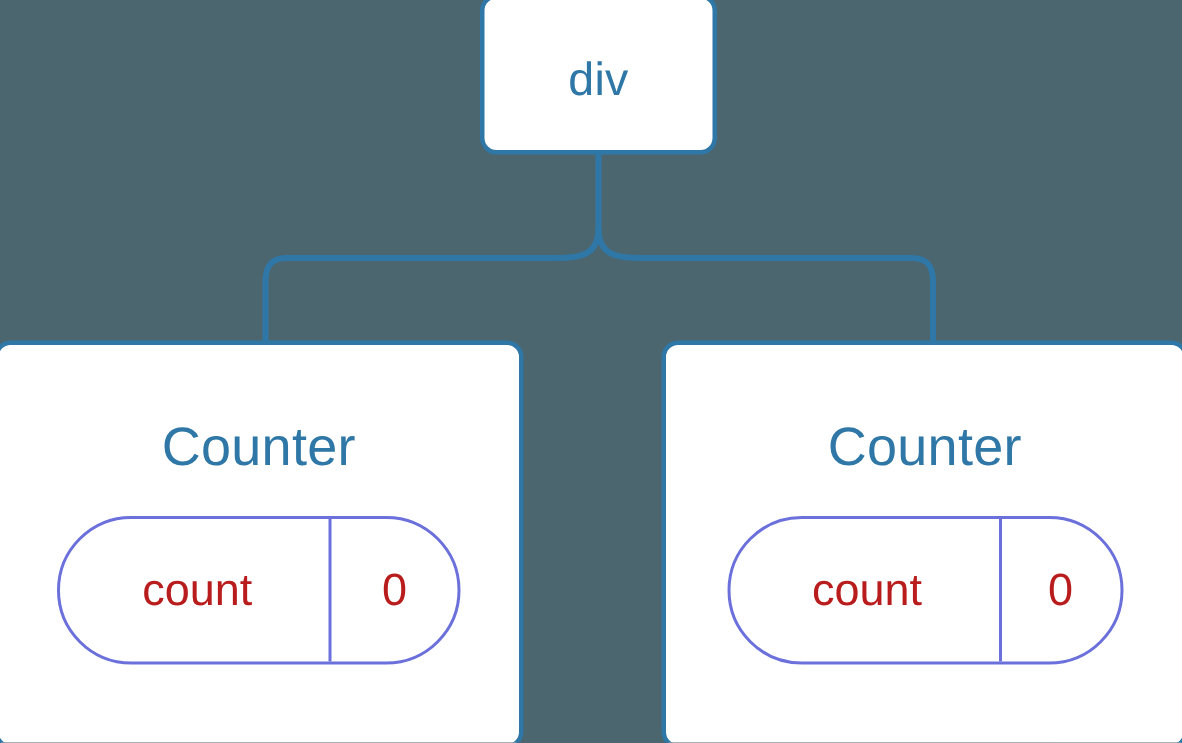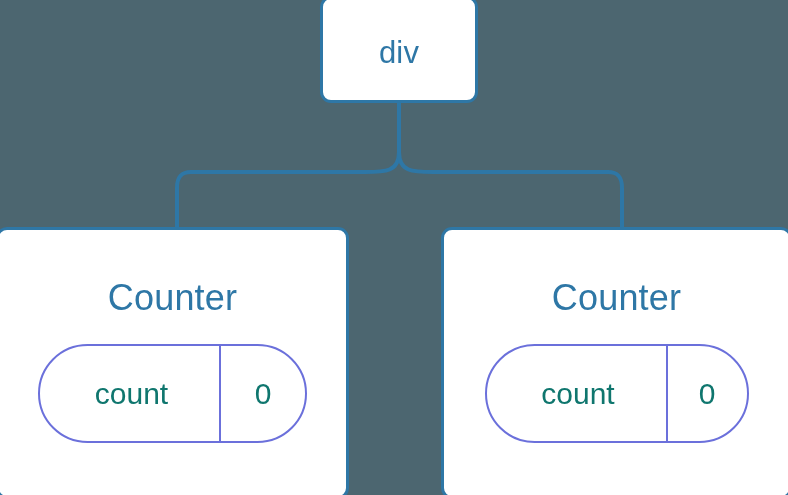--- a/index.html
+++ b/index.html
@@ -95,21 +95,21 @@
   }
   #node-counter-left .state-pill { width: 269px; }
   #node-counter-right .state-pill { width: 264px; }
 
   .pill-key,
   .pill-value {
     display: flex;
     align-items: center;
     justify-content: center;
     font-size: 30px;
-    color: #0f766e;
+    color: #b91c1c;
     line-height: 1;
   }
   .pill-key {
     flex: 0 0 auto;
     width: 175px;
     padding-left: 4px;
   }
   .pill-divider {
     width: 2px;
     background: #6b70db;

